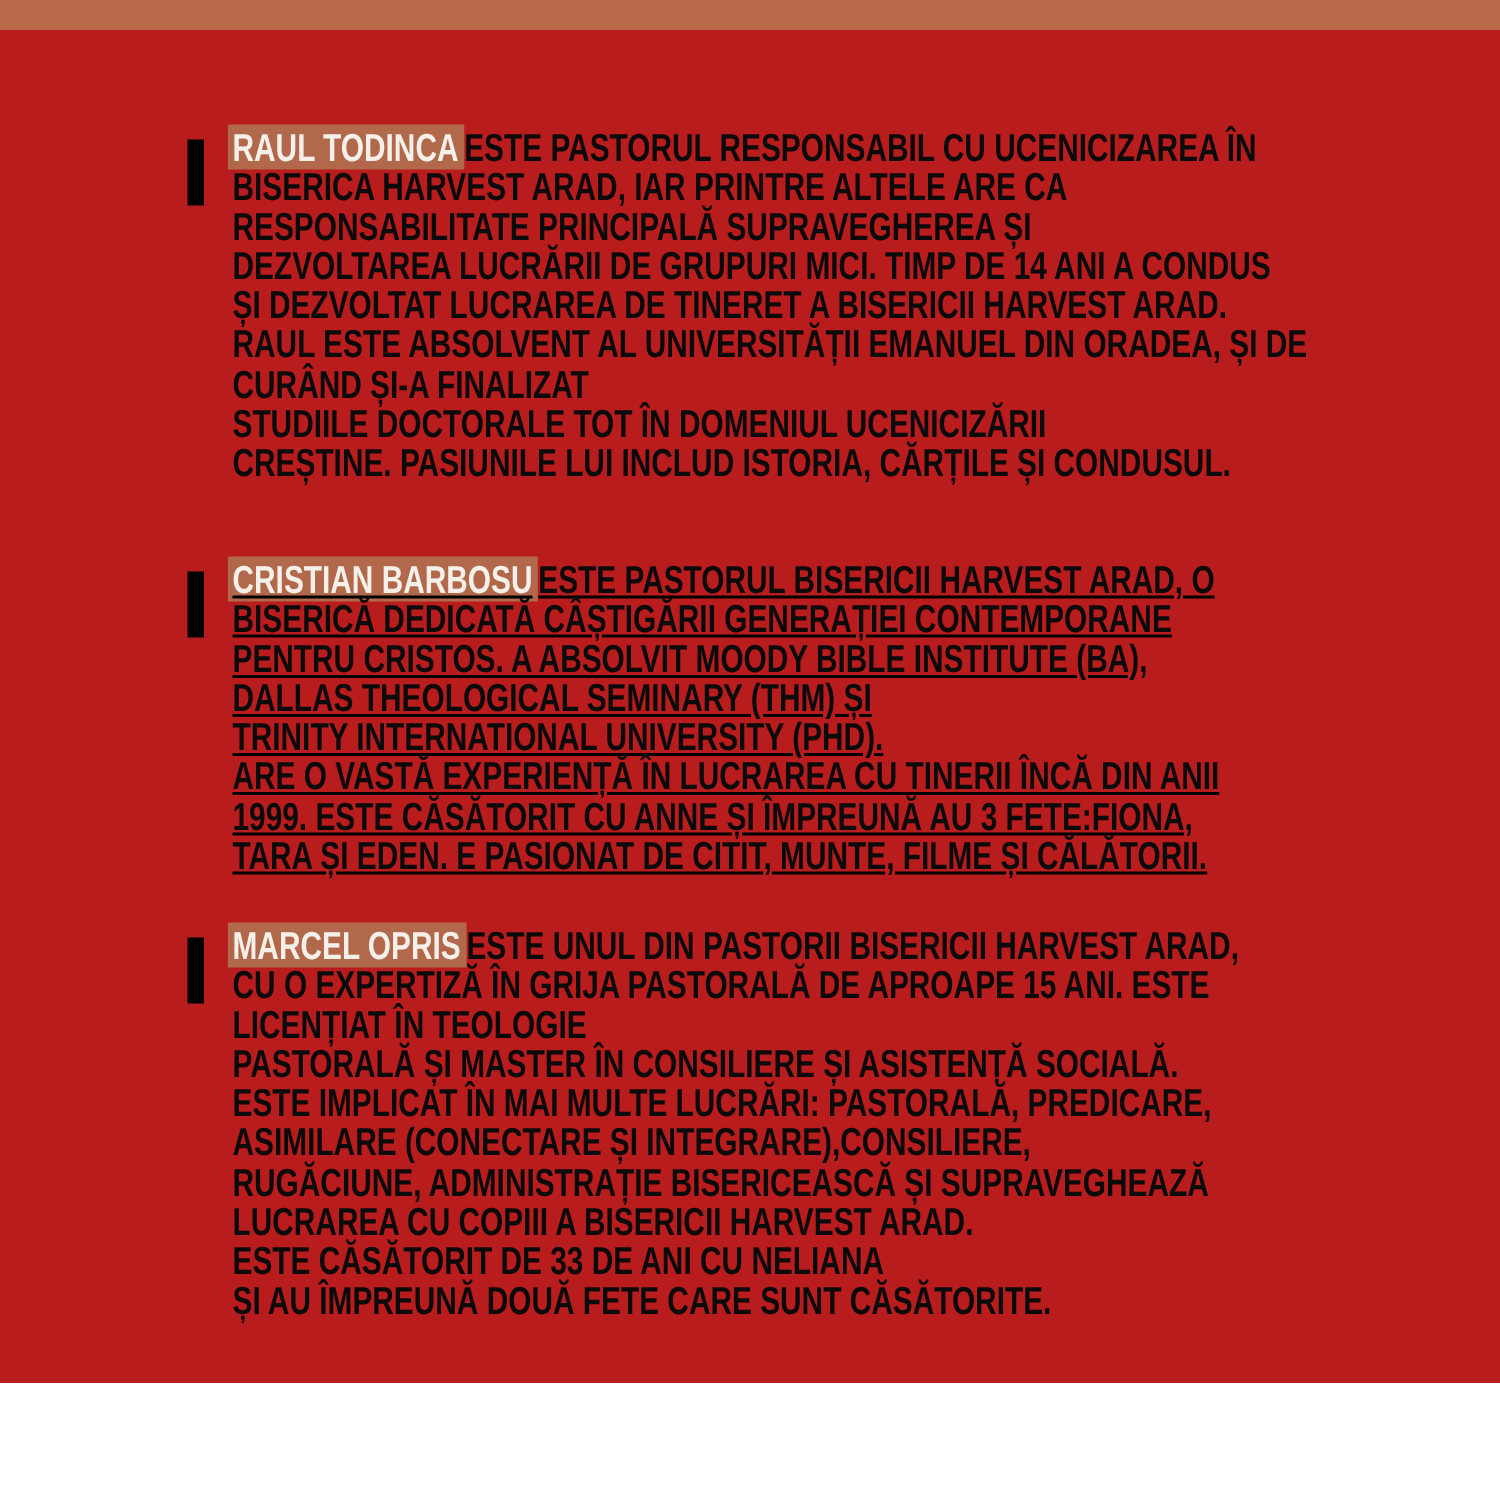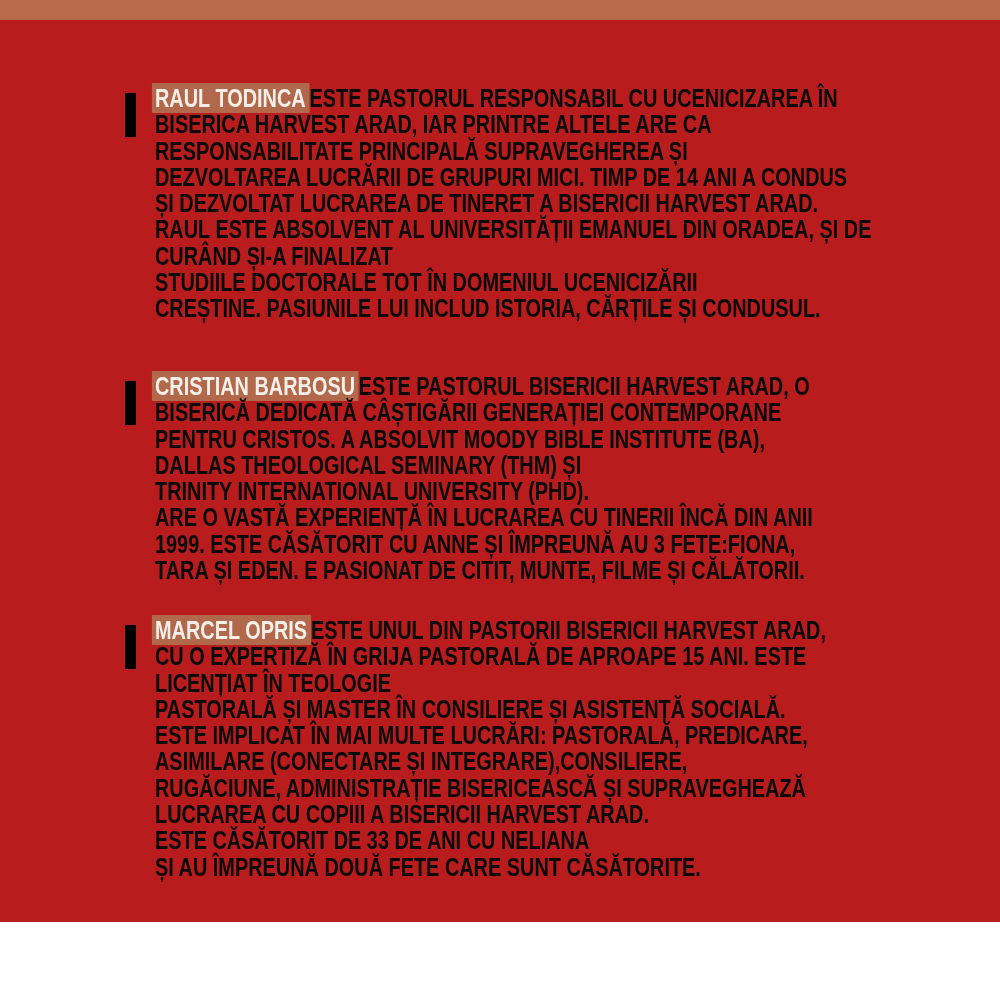--- a/index.html
+++ b/index.html
@@ -21,21 +21,21 @@
     width: 1000px;
     height: 20px;
     background: #b96b49;
   }
   .bio {
     position: absolute;
     left: 125px;
     width: 860px;
   }
   .bio.p0 { top: 85px; }
-  .bio.p1 { top: 373px; }
+  .bio.p1 { top: 373px; text-decoration: underline; }
   .bio.p2 { top: 617px; }
   .marker {
     position: absolute;
     left: 0;
     top: 8px;
     width: 11px;
     height: 44px;
     background: #000000;
   }
   .text {

